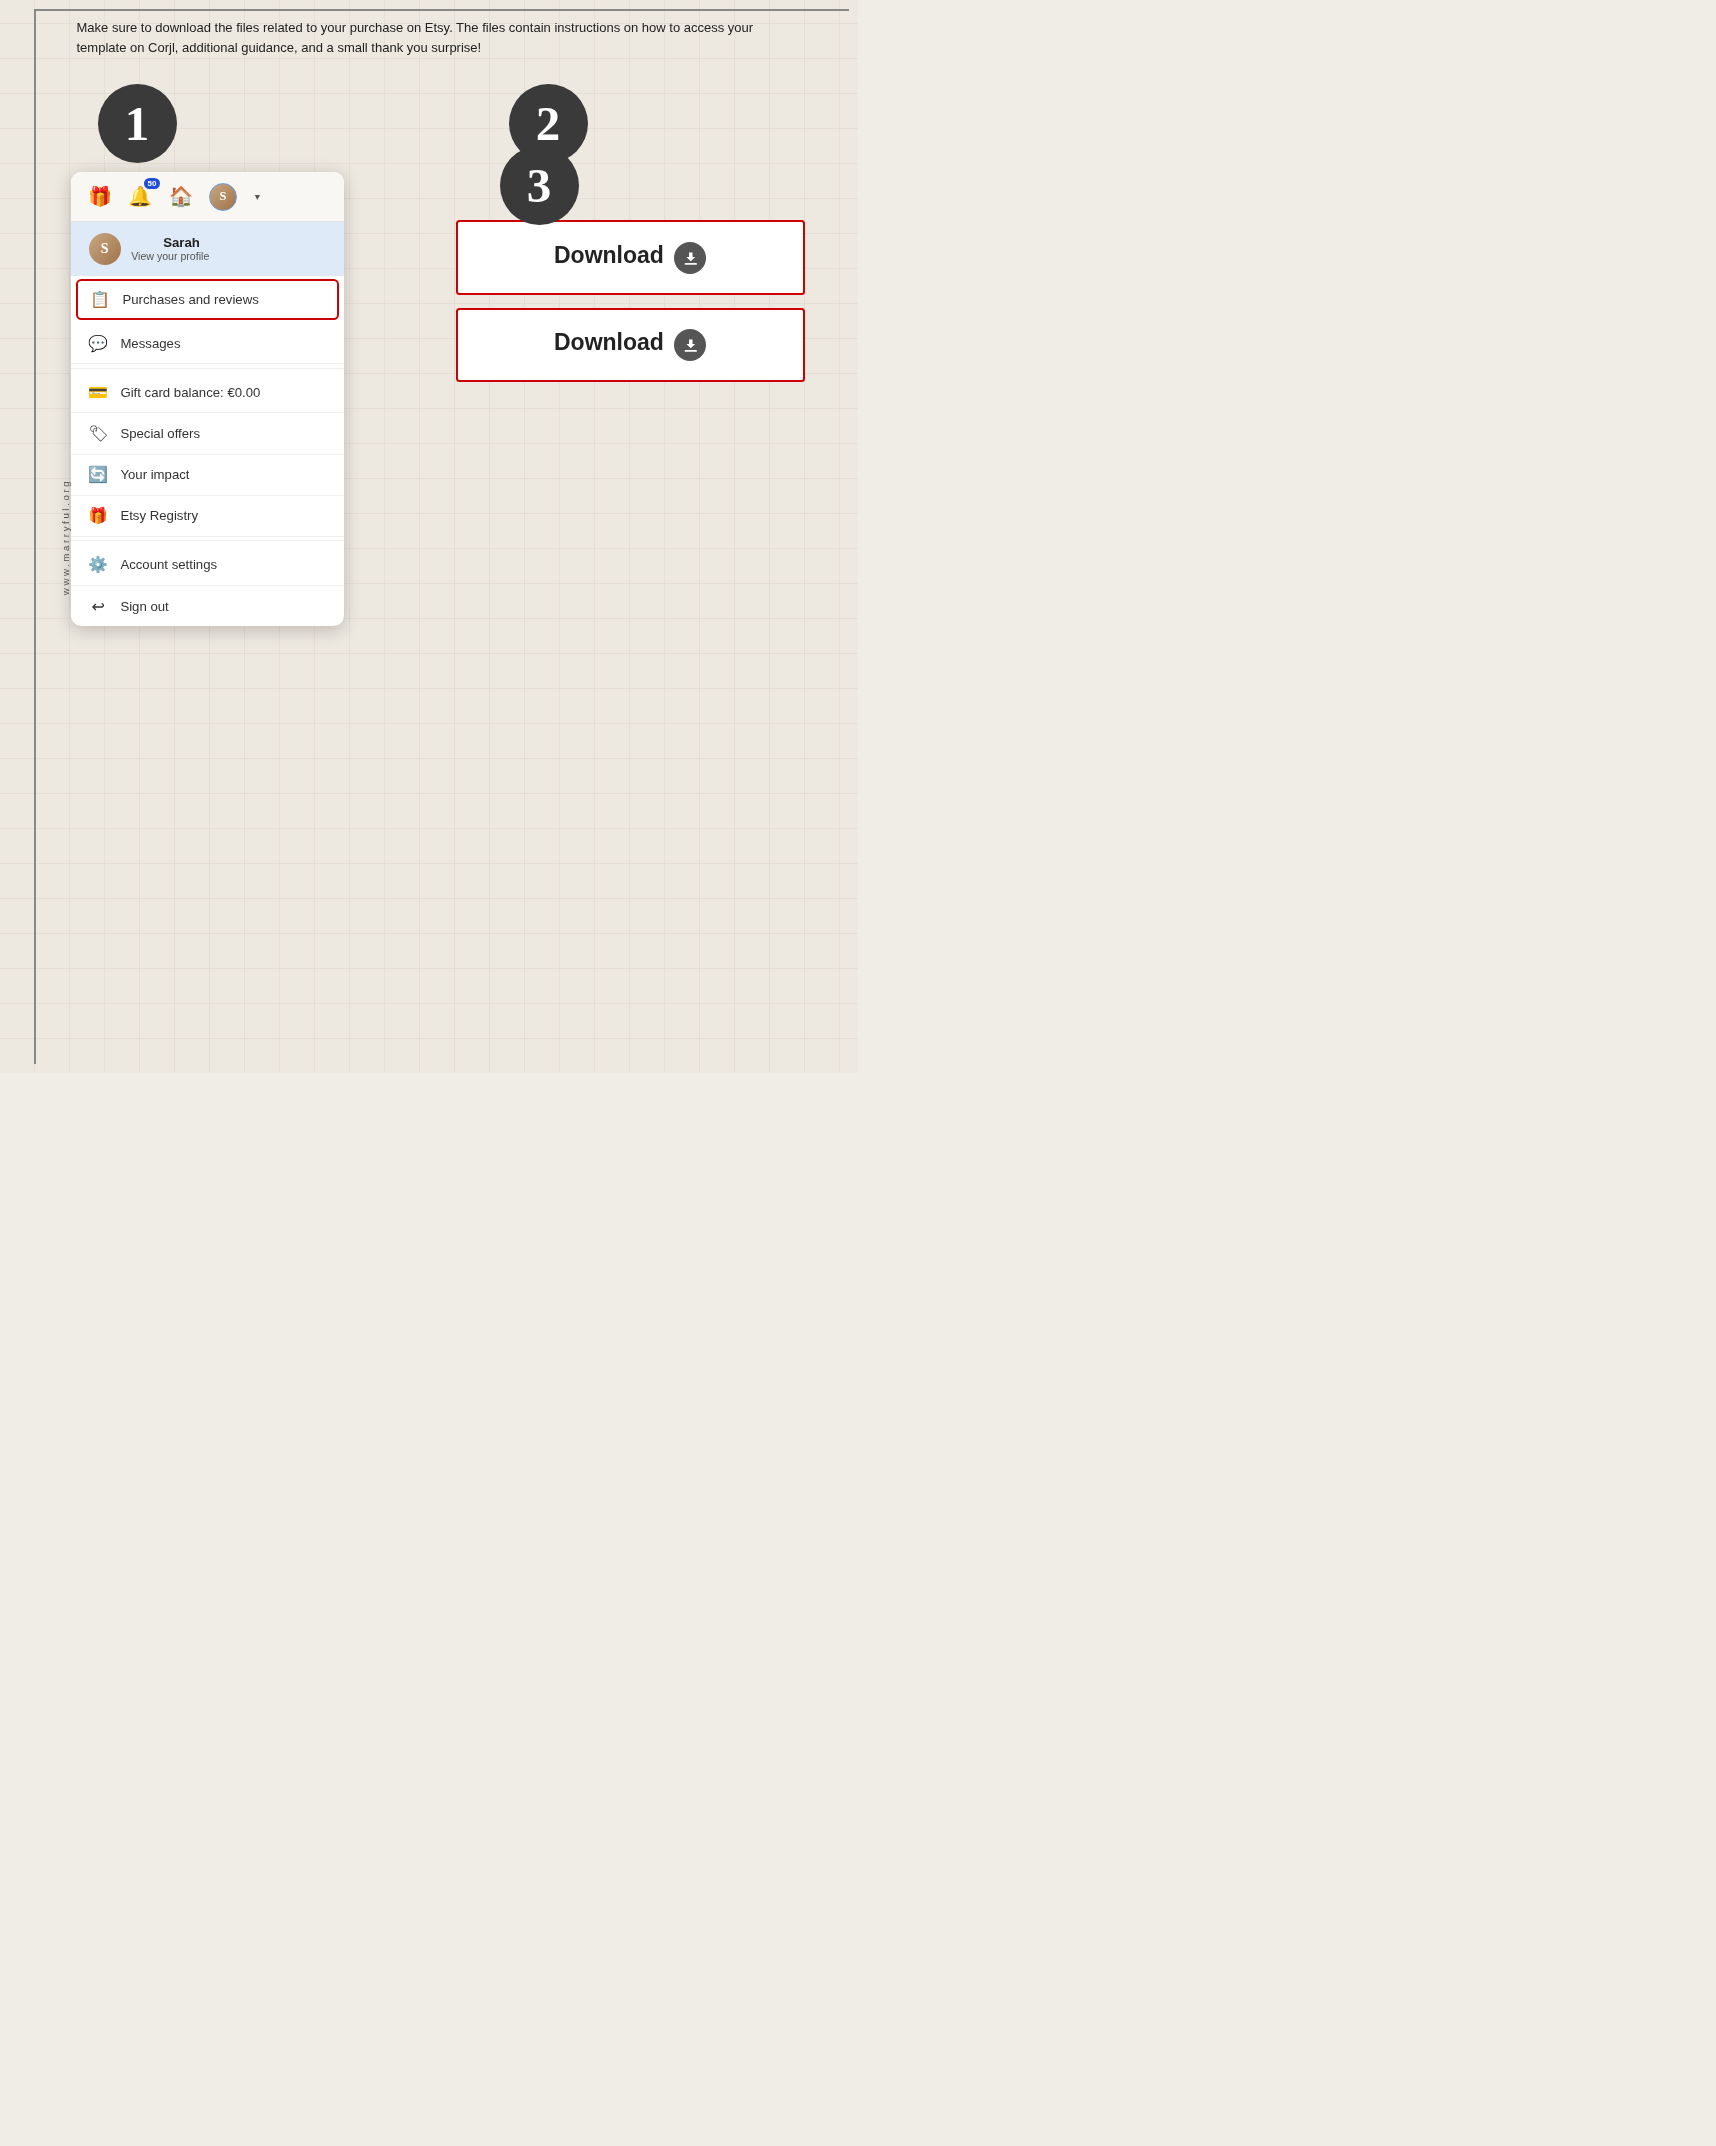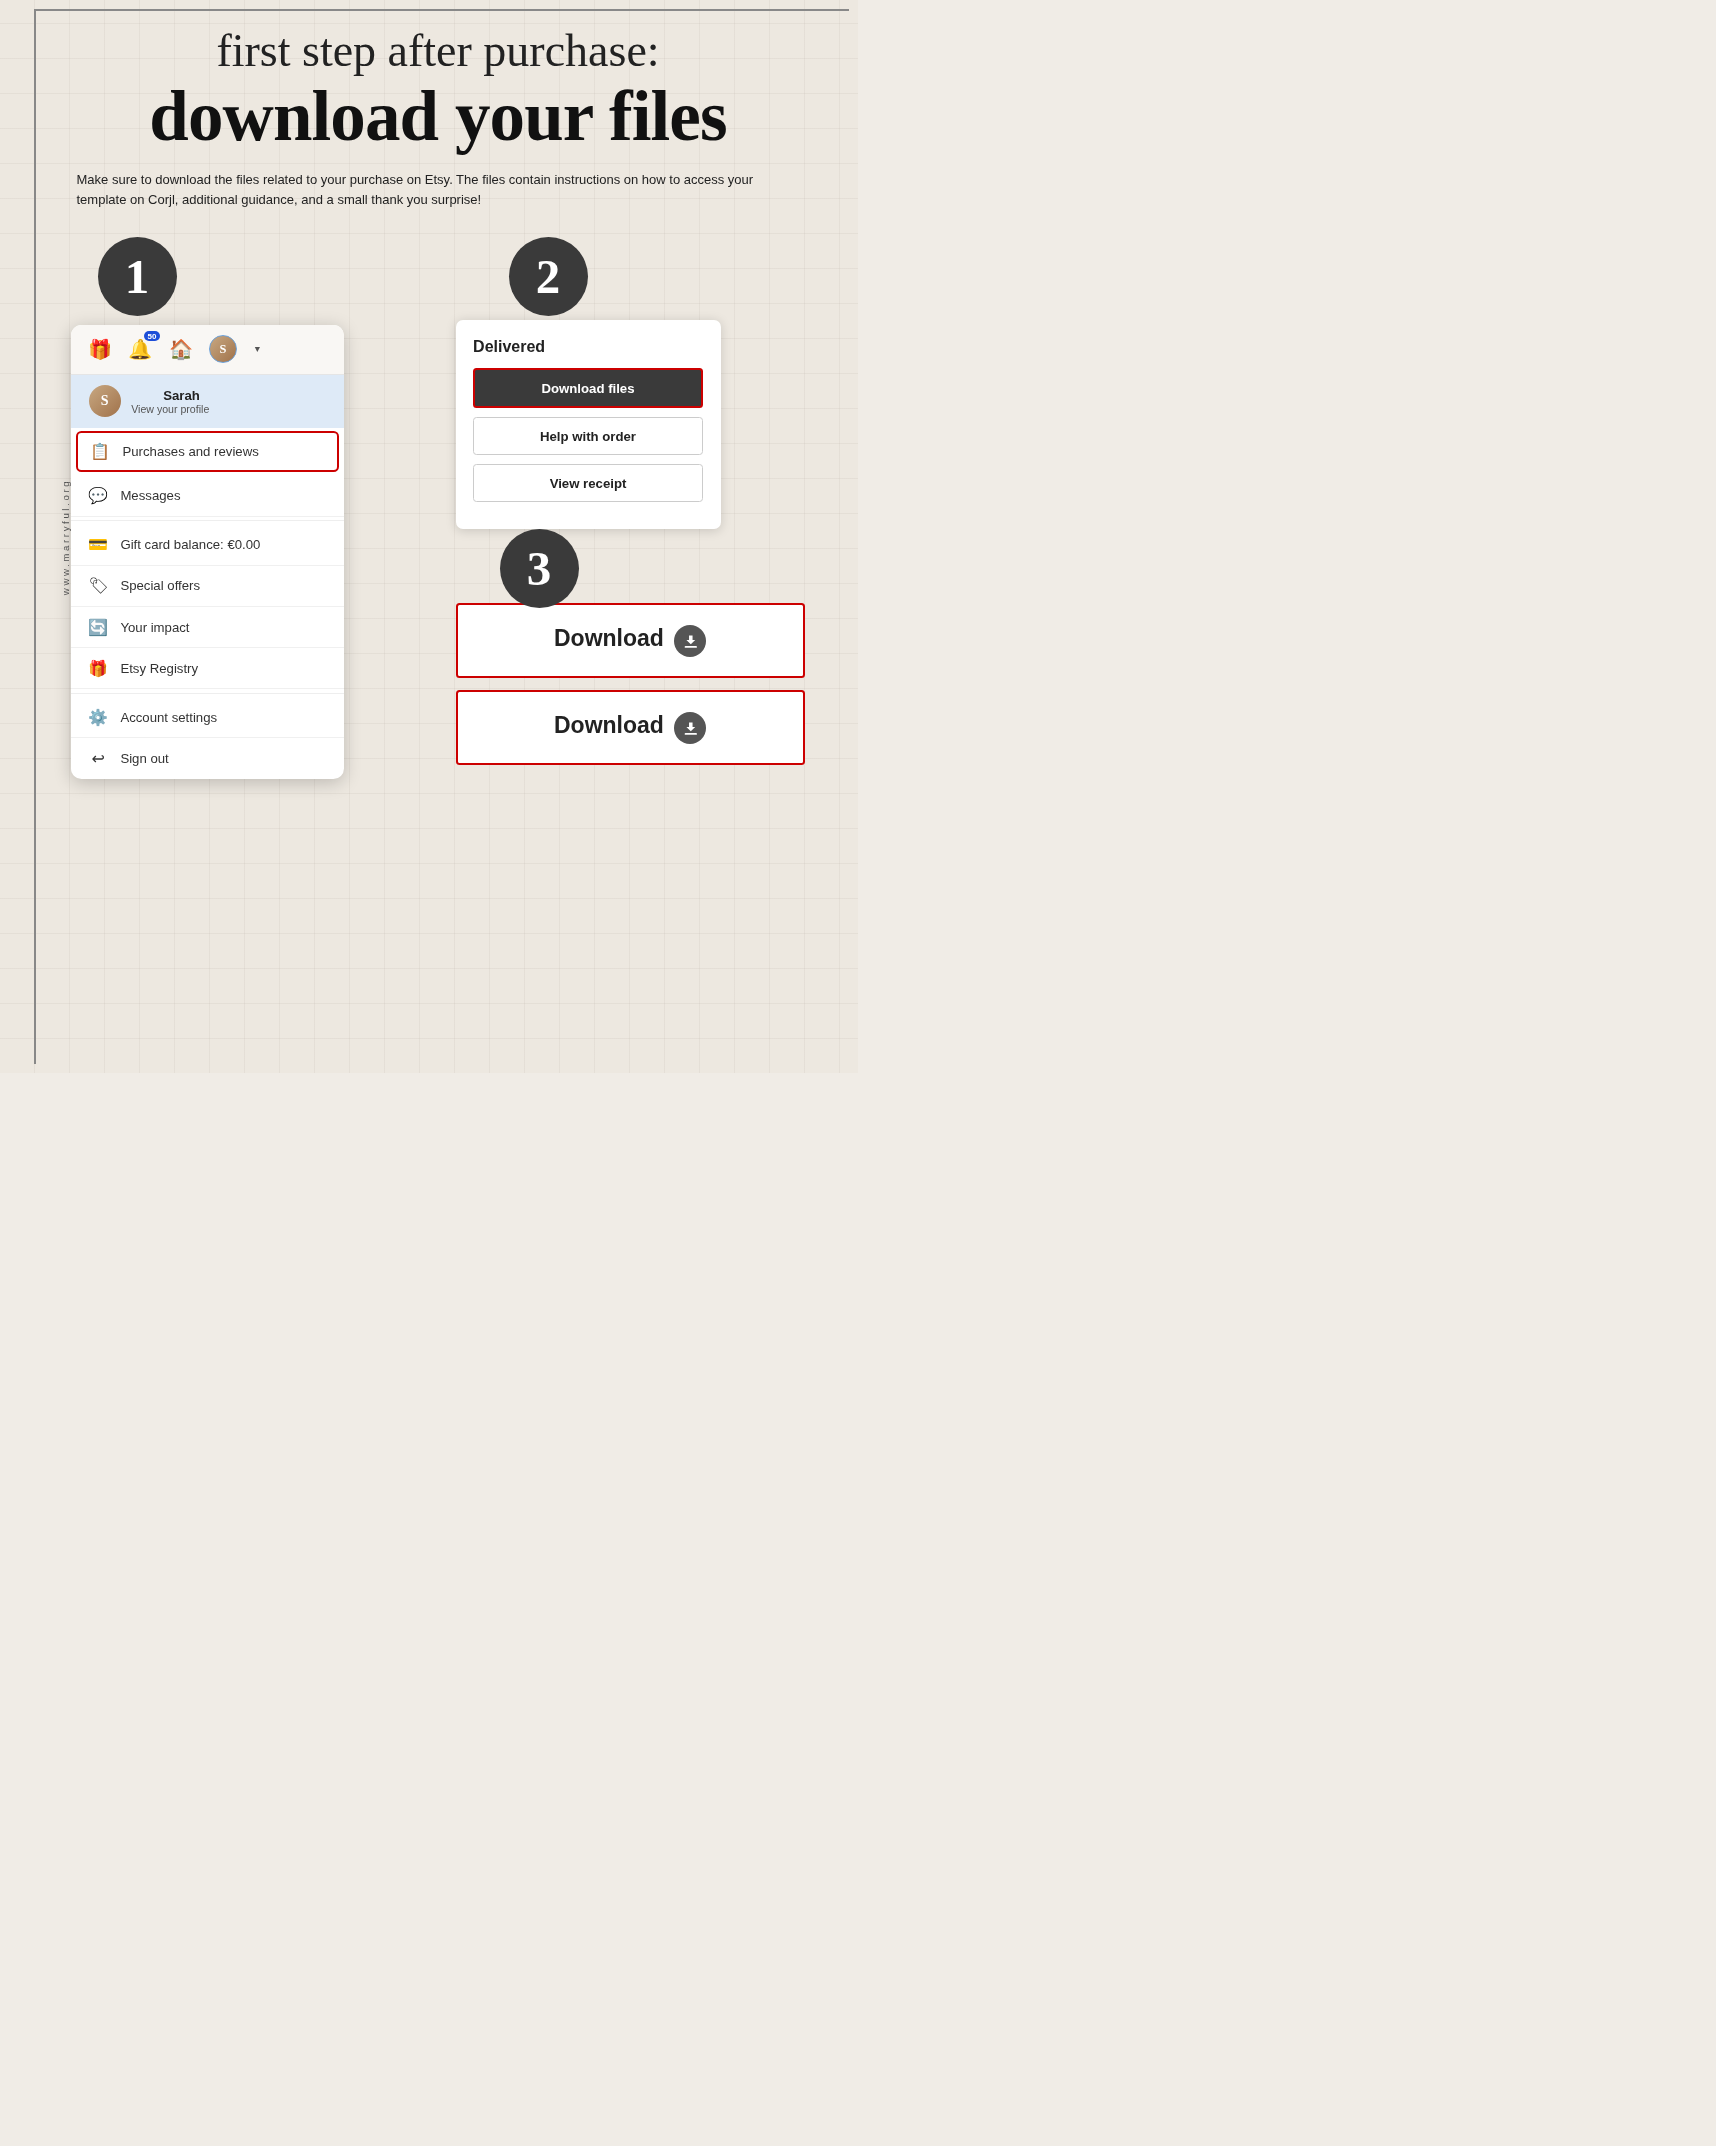--- a/index.html
+++ b/index.html
@@ -385,24 +385,20 @@
 </head>
 <body>
 
 <div class="page-wrapper">
 
   <div class="left-border"></div>
   <div class="top-border"></div>
 
   <div class="vertical-text">www.marryful.org</div>
 
-  <div class="header-section">
-    <div class="cursive-title">first step after purchase:</div>
-    <div class="bold-title">download your files</div>
-  </div>
 
   <div class="description-section">
     <div class="description-text">Make sure to download the files related to your purchase on Etsy. The files contain instructions on how to access your template on Corjl, additional guidance, and a small thank you surprise!</div>
   </div>
 
   <div class="steps-container">
 
     <div class="step-left">
       <div class="step-number step-number-1">1</div>
 
@@ -471,27 +467,20 @@
           <span>Sign out</span>
         </div>
       </div>
     </div>
 
     <div class="step-right">
       <div class="right-column-inner">
 
         <div class="step-number step-number-2">2</div>
 
-        <div class="order-status-mockup">
-          <div class="order-status-delivered">Delivered</div>
-
-          <button class="order-btn download-btn">Download files</button>
-          <button class="order-btn help-btn">Help with order</button>
-          <button class="order-btn receipt-btn">View receipt</button>
-        </div>
 
         <div class="step-number step-number-3">3</div>
 
         <div class="download-buttons-area">
 
           <div class="download-btn-large">
             <span>Download</span>
             <div class="download-icon">
               <svg width="17.6" height="17.6" viewBox="0 0 20 20" fill="white">
                 <path d="M10 14l-5-5h3V4h4v5h3l-5 5z"></path>

